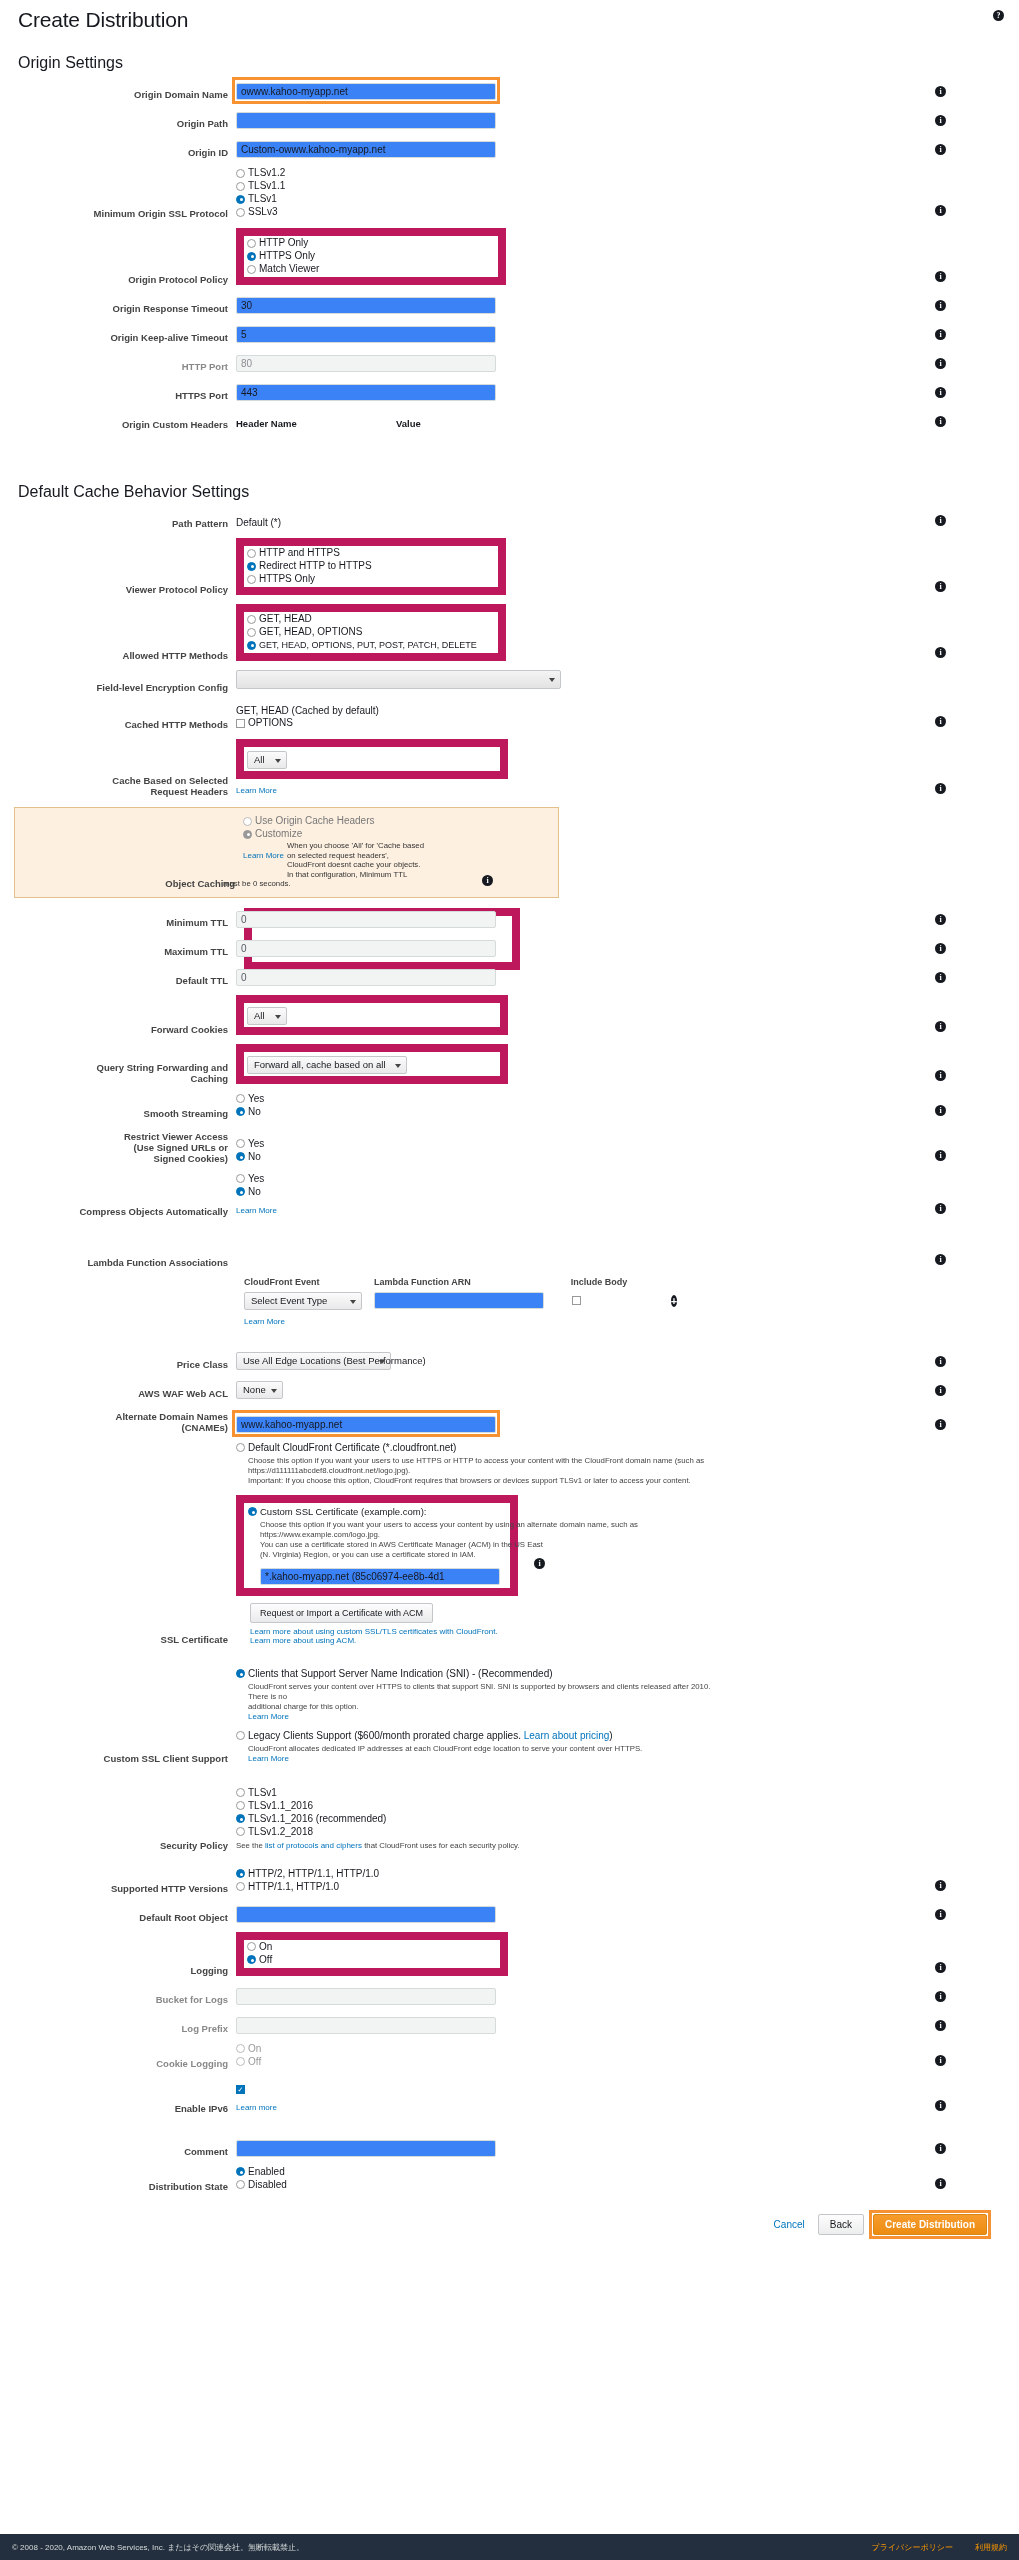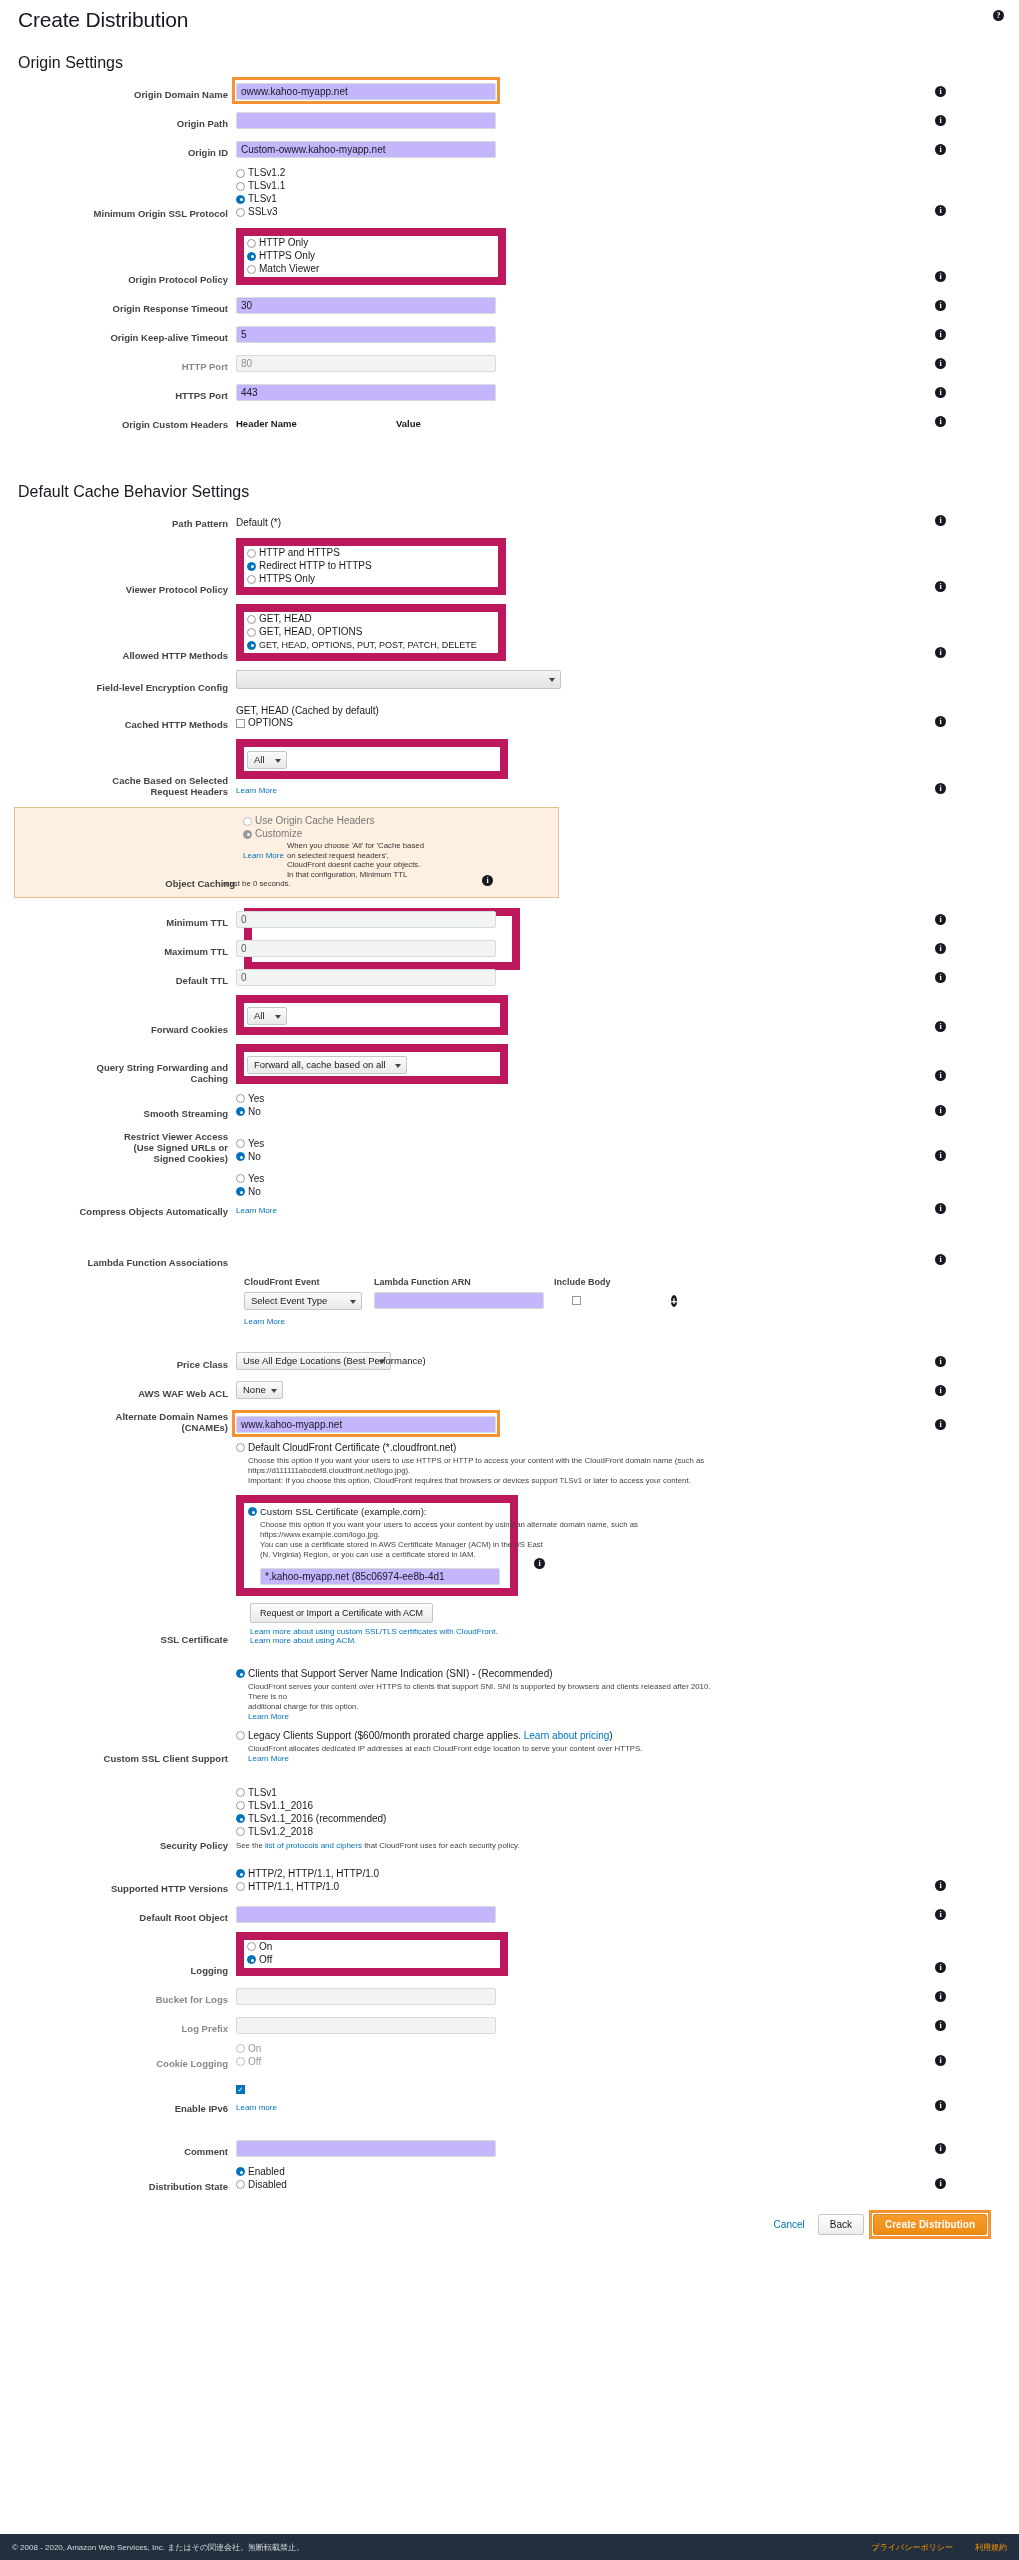--- a/index.html
+++ b/index.html
@@ -89,21 +89,21 @@
 
   
   input.txt {
     width: 260px;
     height: 17px;
     font-size: 10px;
     font-family: "Liberation Sans", sans-serif;
     padding: 1px 4px;
     border: 1px solid #d5dbdb;
     border-radius: 2px;
-    background: #c4b5fd;
+    background: #3b82f6;
     color: #16191f;
     outline: none;
   }
   input.txt.disabled {
     background: #f2f3f3;
     color: #8b8f94;
   }
   input.txt.gray {
     background: #f2f3f3;
     color: #545b64;
@@ -252,21 +252,21 @@
   
   .lam-head {
     display: flex;
     font-size: 9px;
     font-weight: bold;
     color: #444;
     margin-bottom: 3px;
   }
   .lam-head .c1 { width: 130px; }
   .lam-head .c2 { width: 180px; }
-  .lam-head .c3 { width: 90px; }
+  .lam-head .c3 { width: 90px; text-align: center; }
   .lam-row { display: flex; align-items: center; }
   .plusbtn {
     width: 13px; height: 13px;
     border-radius: 50%;
     background: #16191f;
     color: #fff;
     text-align: center;
     line-height: 12px;
     font-size: 11px;
     font-weight: bold;

